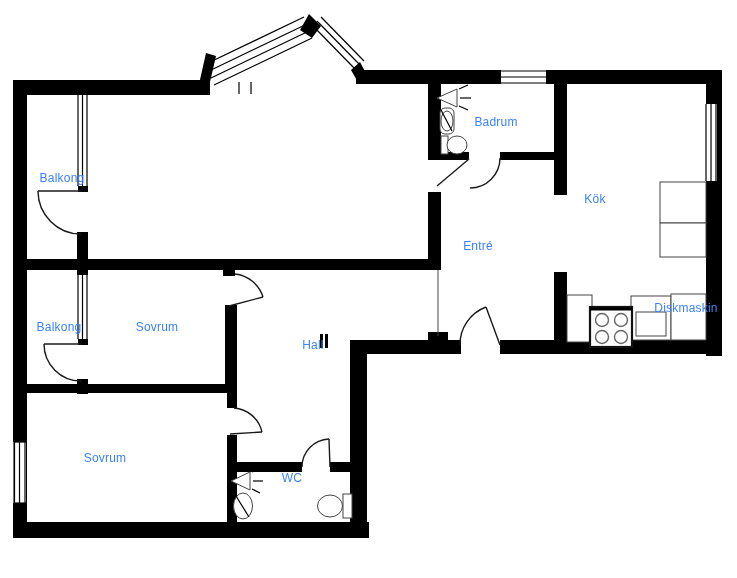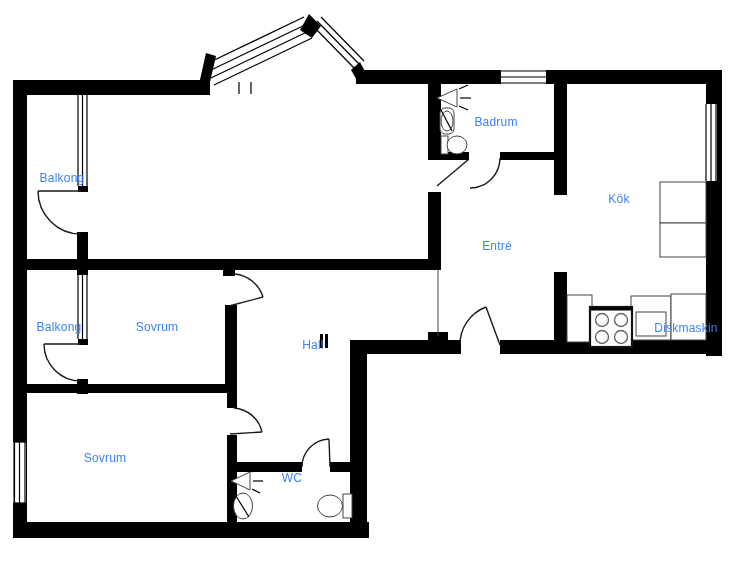--- a/index.html
+++ b/index.html
@@ -174,21 +174,21 @@
     <line x1="590" y1="309" x2="632" y2="309" stroke="#000" stroke-width="3"></line>
     <circle class="burner" cx="602" cy="320" r="6.5"></circle>
     <circle class="burner" cx="621" cy="320" r="6.5"></circle>
     <circle class="burner" cx="602" cy="337" r="6.5"></circle>
     <circle class="burner" cx="621" cy="337" r="6.5"></circle>
   </g>
 </svg>
 
   <div class="room-label" style="left:62px;top:178px;">Balkong</div>
   <div class="room-label" style="left:496px;top:122px;">Badrum</div>
-  <div class="room-label" style="left:619px;top:199px;">Kök</div>
-  <div class="room-label" style="left:497px;top:246px;">Entré</div>
+  <div class="room-label" style="left:595px;top:199px;">Kök</div>
+  <div class="room-label" style="left:478px;top:246px;">Entré</div>
   <div class="room-label" style="left:59px;top:327px;">Balkong</div>
   <div class="room-label" style="left:157px;top:327px;">Sovrum</div>
   <div class="room-label" style="left:313px;top:345px;">Hall</div>
   <div class="room-label" style="left:105px;top:458px;">Sovrum</div>
   <div class="room-label" style="left:292px;top:478px;">WC</div>
-  <div class="room-label" style="left:686px;top:328px;">Diskmaskin</div>
+  <div class="room-label" style="left:686px;top:308px;">Diskmaskin</div>
 </div>
 
 </body></html>

